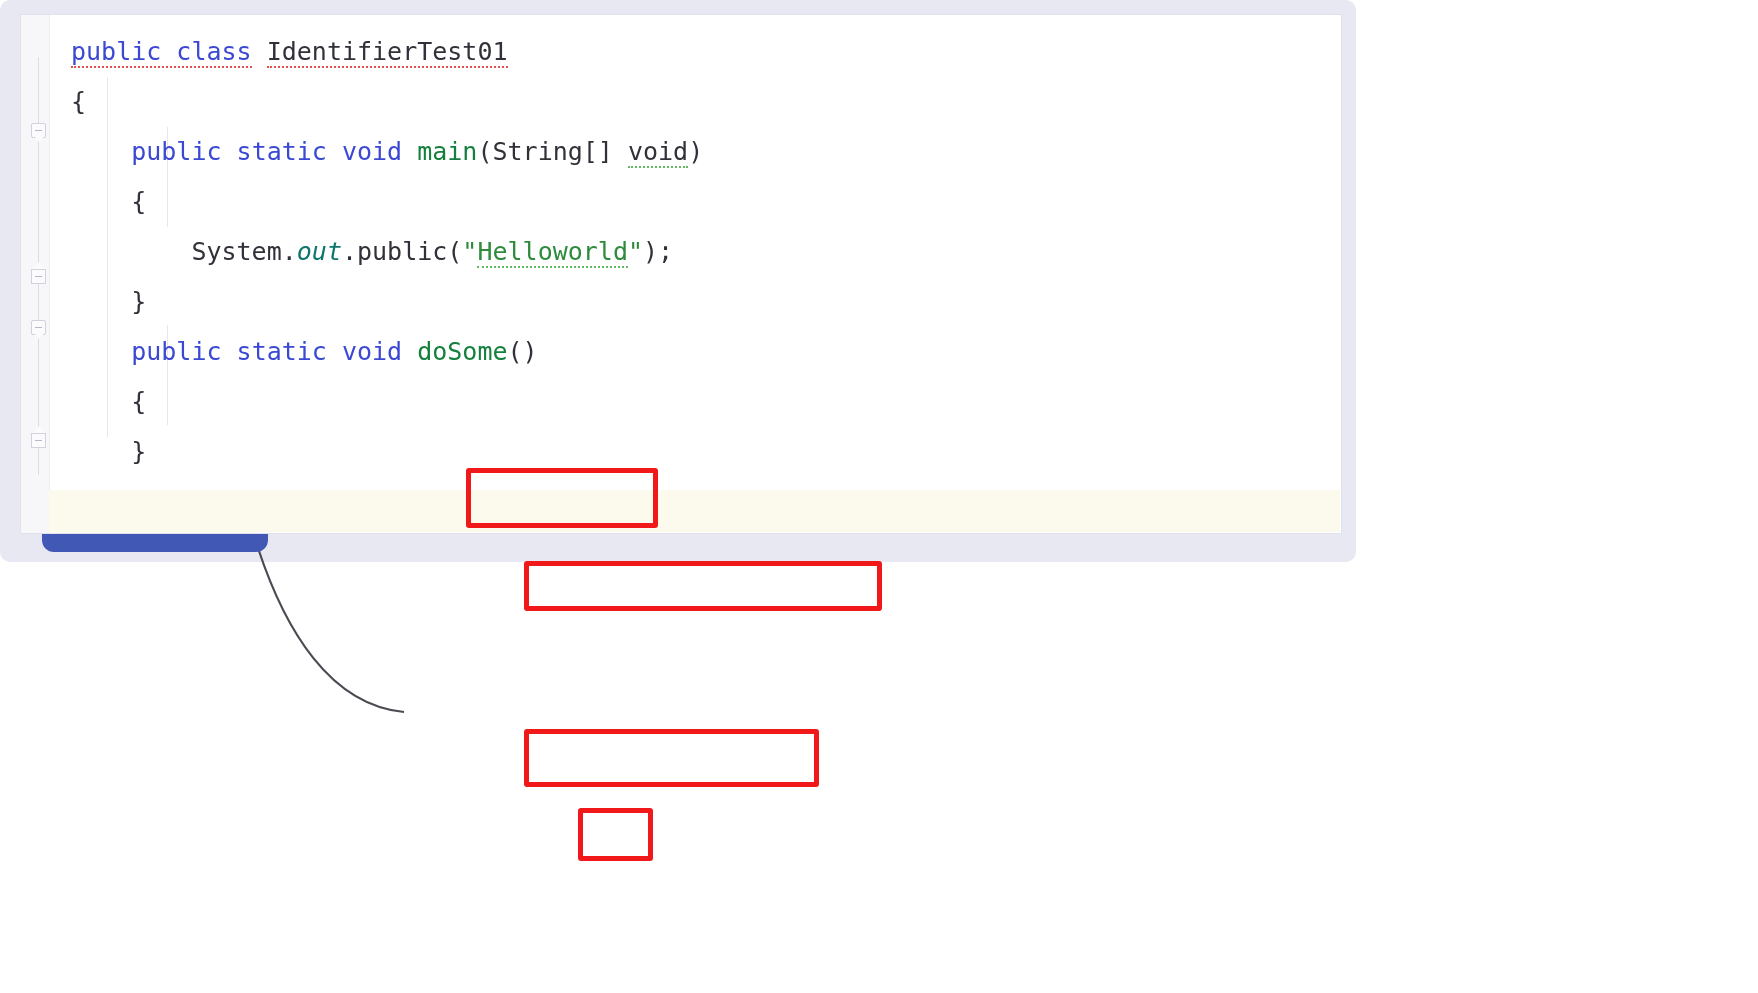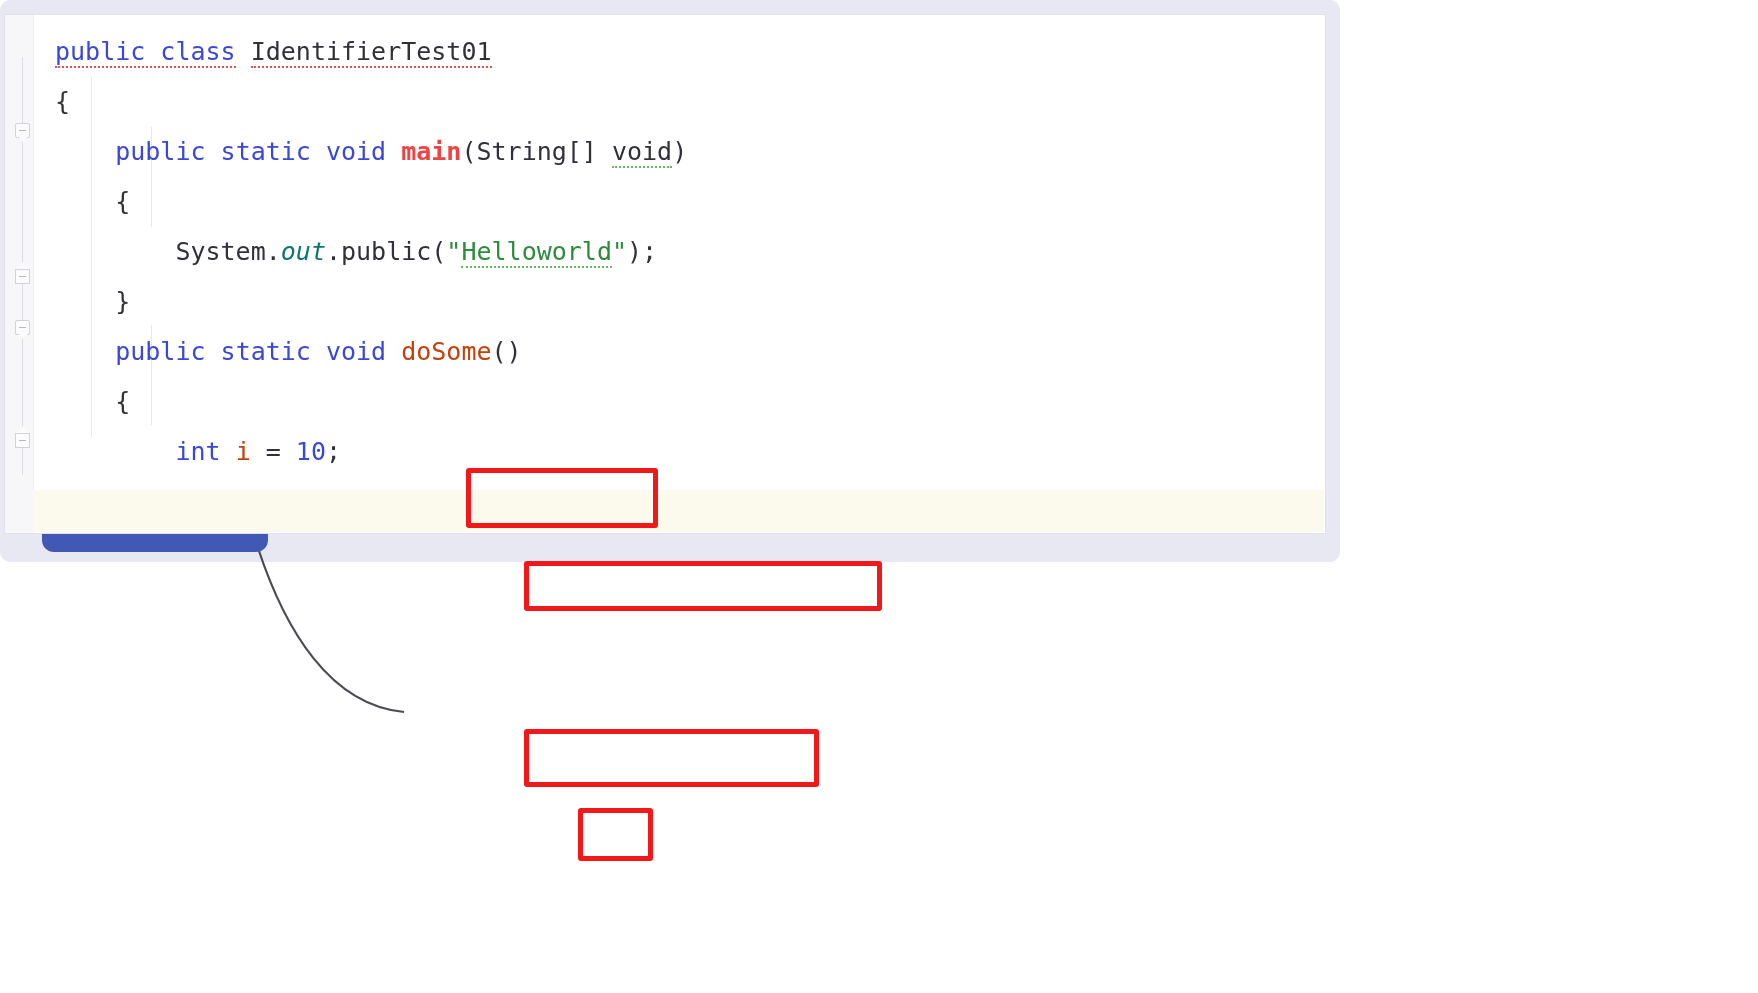--- a/index.html
+++ b/index.html
@@ -77,21 +77,21 @@
   }
 
   .node-code {
     left: 404px;
     top: 451px;
     width: 1322px;
     height: 520px;
     border-radius: 10px;
     background: #e8e8f3;
     display: block;
-    padding: 14px 14px 28px 4px;
+    padding: 14px 14px 28px 20px;
   }
 
   
   .leaf {
     position: absolute;
     color: #3c3c46;
     font-weight: bold;
     font-size: 26px;
     letter-spacing: 1px;
     white-space: nowrap;
@@ -218,25 +218,25 @@
   .indent-guide {
     position: absolute;
     top: 0;
     bottom: 0;
     width: 1px;
     background: #e6e6ec;
   }
 
   .kw   { color: #3b48d4; }
   .cls  { color: #31313a; }
-  .mth  { color: #ef4444; font-weight: bold; }
+  .mth  { color: #15803d; }
   .str  { color: #2e8b3c; }
   .num  { color: #3b48d4; }
   .fld  { color: #0f766e; font-style: italic; }
-  .dim  { color: #c2410c; }
+  .dim  { color: #15803d; }
   .pln  { color: #31313a; }
   .sq-red  { border-bottom: 2px dotted #e35050; }
   .sq-green{ border-bottom: 2px dotted #63ba63; }
 
   .caret-row {
     position: absolute;
     left: 28px;
     right: 1px;
     bottom: 1px;
     height: 42px;
@@ -317,21 +317,20 @@
         <div class="indent-guide" style="left:118px; top:112px; height:100px;"></div>
         <div class="indent-guide" style="left:118px; top:310px; height:100px;"></div>
       <div class="code-line"><span class="kw sq-red">public class</span><span class="pln"> </span><span class="cls sq-red">IdentifierTest01</span></div>
           <div class="code-line"><span class="pln">{</span></div>
           <div class="code-line"><span class="pln">    </span><span class="kw">public static void</span><span class="pln"> </span><span class="mth">main</span><span class="pln">(String[] </span><span class="pln sq-green">void</span><span class="pln">)</span></div>
           <div class="code-line"><span class="pln">    {</span></div>
           <div class="code-line"><span class="pln">        System.</span><span class="fld">out</span><span class="pln">.public(</span><span class="str">"</span><span class="str sq-green">Helloworld</span><span class="str">"</span><span class="pln">);</span></div>
           <div class="code-line"><span class="pln">    }</span></div>
           <div class="code-line"><span class="pln">    </span><span class="kw">public static void</span><span class="pln"> </span><span class="dim">doSome</span><span class="pln">()</span></div>
           <div class="code-line"><span class="pln">    {</span></div>
-          <div class="code-line"><span class="pln">        </span><span class="kw">int</span><span class="pln"> </span><span class="dim">i</span><span class="pln"> = </span><span class="num">10</span><span class="pln">;</span></div>
           <div class="code-line"><span class="pln">    }</span></div>
           <div class="code-line"></div>
         </div>
       <div class="caret-row"></div>
     </div>
   </div>
 
   <div class="redbox rb-1"></div>
   <div class="redbox rb-2"></div>
   <div class="redbox rb-3"></div>

